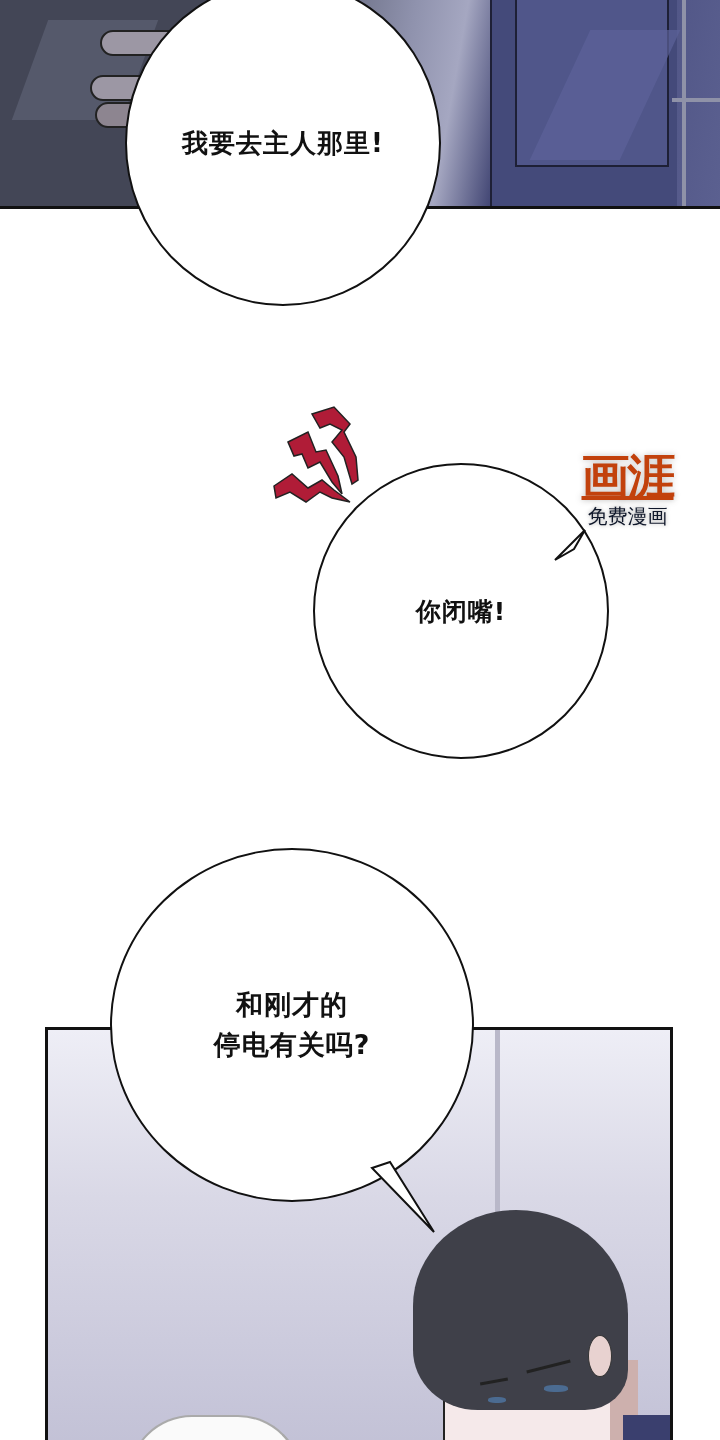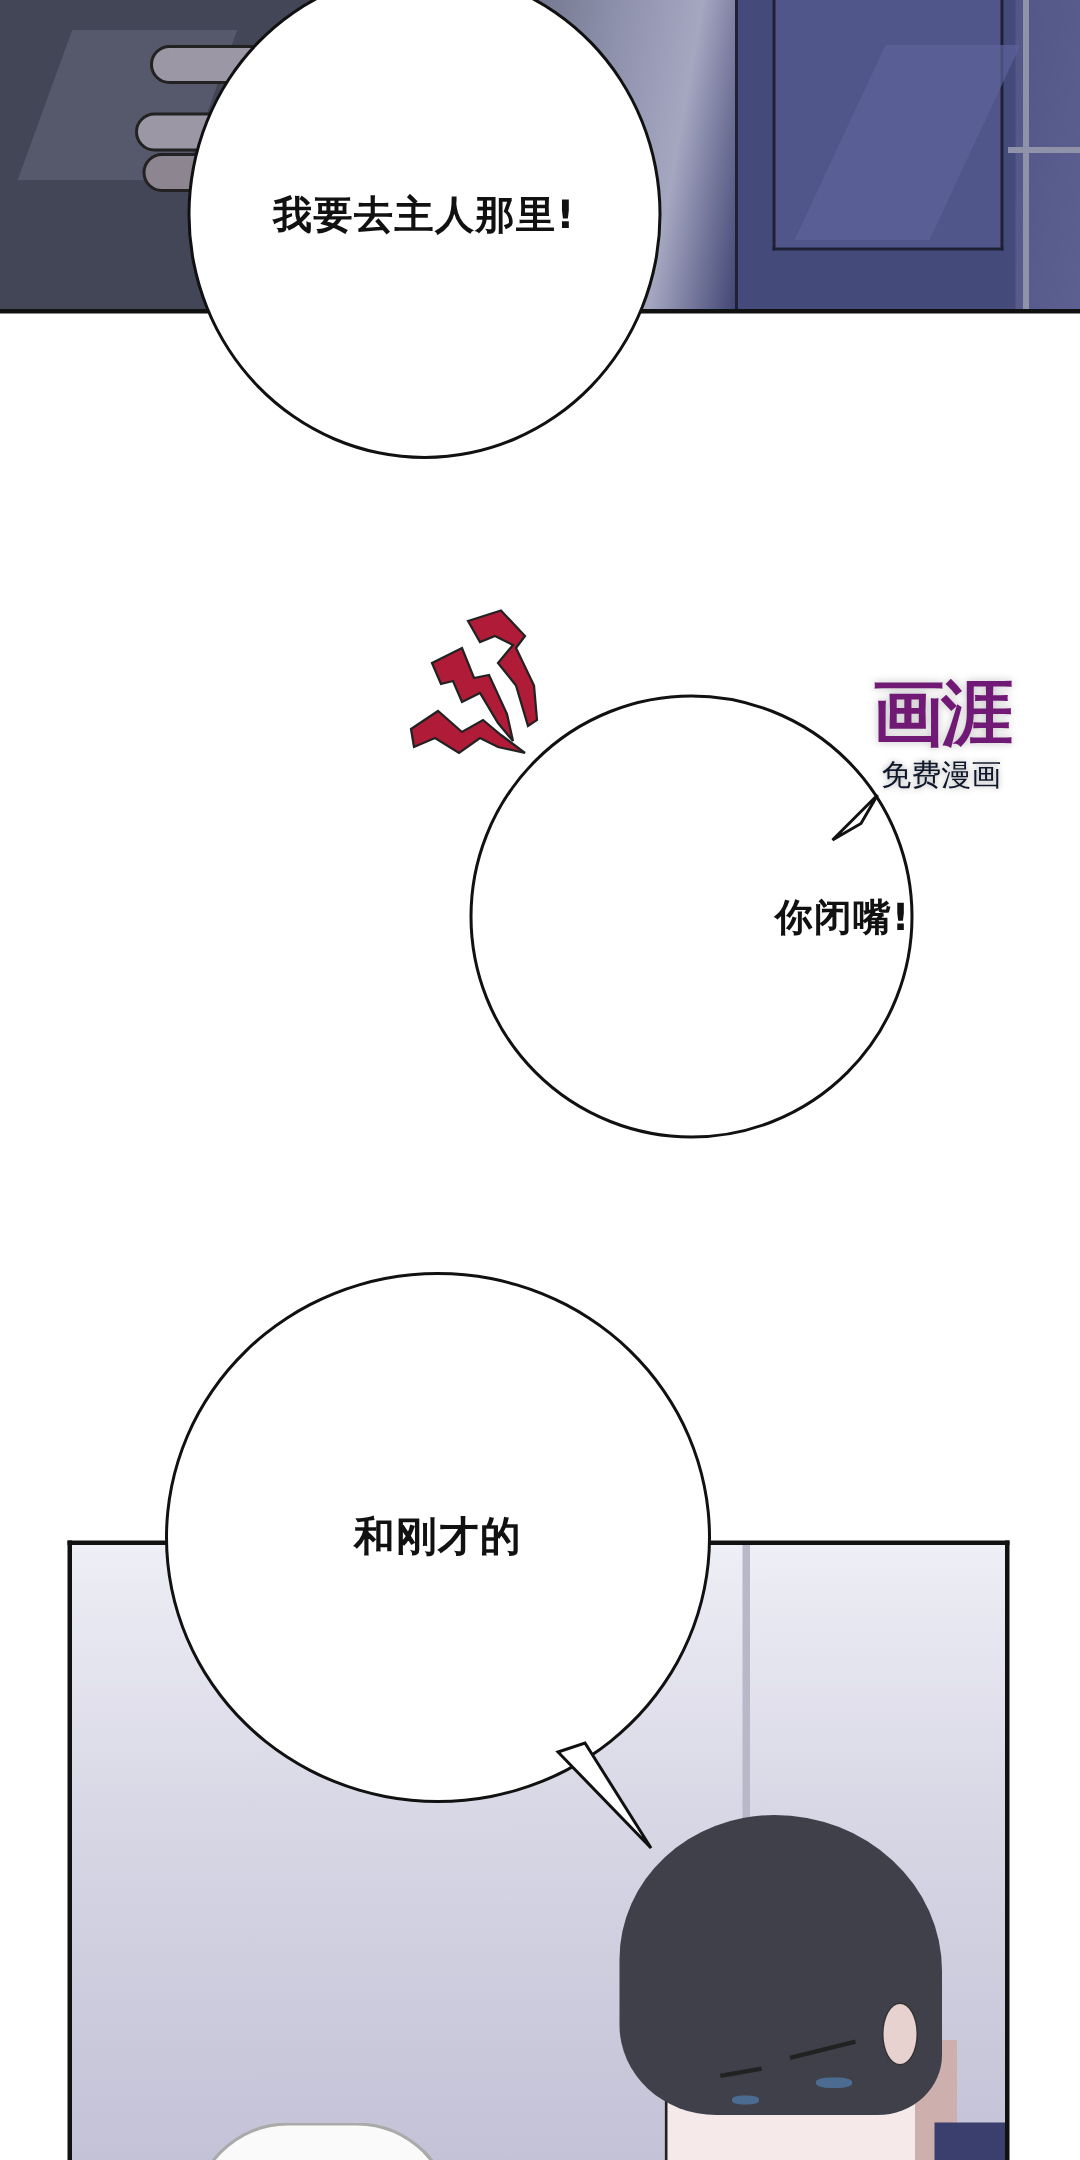--- a/index.html
+++ b/index.html
@@ -16,30 +16,30 @@
   .finger { background:#9c97a4; border:2px solid #222; border-radius:14px 4px 4px 14px; height:22px; }
   .coat-right { left:490px; top:0; width:185px; height:206px; background:#444a7a; border-left:2px solid #1e2036; }
   .coat-right-flap { left:515px; top:0; width:150px; height:165px; background:#50568a; border:2px solid #1e2036; border-top:none; }
   .coat-right-shade { left:560px; top:30px; width:90px; height:130px; background:#5d639a; transform:skewX(-25deg); opacity:.7; }
   .chair-line { left:682px; top:0; width:4px; height:206px; background:#8f92a8; }
   .chair-bar { left:672px; top:98px; width:48px; height:4px; background:#8f92a8; }
 
   
   .bubble { background:#fff; border:2.5px solid #111; border-radius:50%; display:flex; align-items:center; justify-content:center; text-align:center; color:#111; font-weight:bold; }
   .b1 { left:125px; top:-20px; width:312px; height:322px; font-size:26px; letter-spacing:1px; }
-  .b2 { left:313px; top:463px; width:292px; height:292px; font-size:25px; letter-spacing:1px;justify-content:flex-end; }
+  .b2 { left:313px; top:463px; width:292px; height:292px; font-size:25px; letter-spacing:1px; }
   .b3 { left:110px; top:848px; width:360px; height:350px; font-size:27px; line-height:40px; letter-spacing:1px; }
 
   
   .anger { left:272px; top:402px; width:110px; height:110px; }
 
   
   .wm { left:565px; top:448px; width:125px; height:100px; color:#d3d3d3; text-align:center; }
-  .wm-logo { font-size:48px; font-weight:bold; line-height:56px; letter-spacing:-2px; color:#701a75;
-    text-shadow:0 0 6px rgba(0,0,0,.25); }
+  .wm-logo { font-size:48px; font-weight:bold; line-height:56px; letter-spacing:-2px; color:#c2410c;
+    text-shadow:0 0 6px rgba(0,0,0,.25);text-decoration:underline; }
   .wm-sub { font-size:20px; line-height:24px; color:#0f172a; text-shadow:0 0 4px rgba(0,0,0,.35); }
 
   
   .panel-bottom { left:45px; top:1027px; width:622px; height:420px; border:3px solid #111; border-bottom:none;
     background:linear-gradient(180deg,#eeeef6 0%,#d9d8e6 40%,#c2c1d6 100%); overflow:hidden; }
   .wall-line { left:447px; top:0; width:5px; height:230px; background:#b9b8c9; }
   .hair { left:365px; top:180px; width:215px; height:200px; background:#3f4049; border-radius:48% 52% 20% 30%; }
   .face { left:395px; top:305px; width:165px; height:140px; background:#f5e9ea; border-radius:20px 30px 0 0; border-left:2px solid #222; }
   .neck { left:520px; top:330px; width:70px; height:120px; background:#cdb0ad; }
   .ear { left:540px; top:305px; width:22px; height:40px; background:#e8d2d0; border-radius:50%; border:1px solid #333; }
@@ -99,17 +99,18 @@
   <div class="abs eye1"></div>
   <div class="abs eye2"></div>
 
   <div class="abs shirt"></div>
   <div class="abs white-head"></div>
 </div>
 
 <div class="abs bubble b3">
   <div>
     <div>和刚才的</div>
+    <div>停电有关吗?</div>
   </div>
 </div>
 <svg class="abs" style="left:370px;top:1160px;" width="70" height="75" viewBox="0 0 70 75">
   <polygon points="2,8 20,2 64,72" fill="#fff" stroke="#111" stroke-width="2"></polygon>
 </svg>
 
 </body></html>

